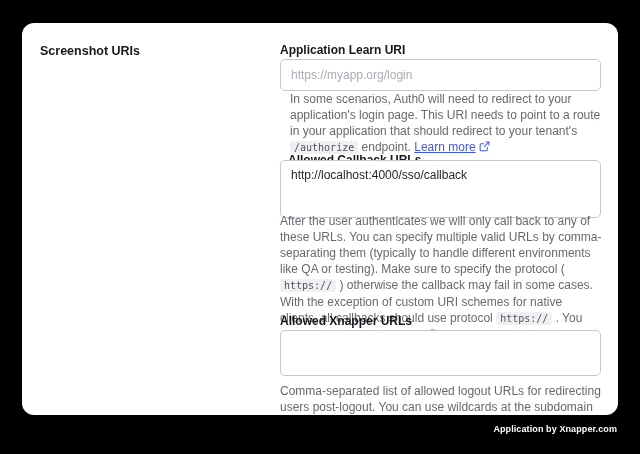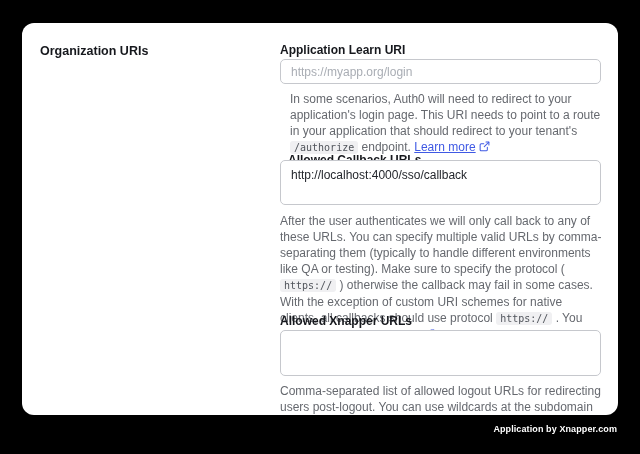--- a/index.html
+++ b/index.html
@@ -19,54 +19,54 @@
   .f-label {
     position:absolute; left:0; font-size:12px; font-weight:700;
     color:var(--label-text,#16181d);
   }
   .inp, .ta {
     position:absolute; left:0; width:321px;
     font-family:"Liberation Sans", sans-serif; font-size:12px; color:#23262c;
     border:1px solid var(--border,#c6c8cd); border-radius:5px;
     background:#fff; outline:none;
   }
-  .inp { height:25px; padding:0 10px; }
+  .inp { height:32px; padding:0 10px; }
   .inp::placeholder { color:#a9adb4; }
   .ta { resize:none; padding:7px 10px; line-height:15px; overflow:hidden; }
   .help {
     position:absolute; left:0; width:322px;
     font-size:12px; line-height:16px; color:var(--help-text,#66696f);
   }
   .help code {
     font-family:"DejaVu Sans Mono", monospace; font-size:10px;
     background:var(--code-bg,#f0f0f2); color:#50545b;
     padding:1px 4px; border-radius:3px;
   }
   .help a {
     color:var(--link,#3f59e4); text-decoration:underline; cursor:pointer;
   }
   .ext {
     display:inline-block; vertical-align:-1px; margin-left:3px;
     color:var(--link,#3f59e4); line-height:0;
   }
   
   .l1 { top:20px; }  .i1 { top:36px; }  .h1 { top:68px;margin-left:10px; }
-  .l2 { top:130px;padding-left:8px; } .t1 { top:137px; height:45px; } .h2 { top:190px; }
+  .l2 { top:130px;padding-left:8px; } .t1 { top:137px; height:58px; } .h2 { top:190px; }
   .l3 { top:291px; } .t2 { top:307px; height:46px; } .h3 { top:360px; }
   .watermark {
     position:absolute; right:23px; top:424px;
     color:#ffffff; font-size:9px; font-weight:700; letter-spacing:.1px;
   }
 </style>
 </head>
 <body>
 
 <div class="page">
   <div class="card">
-    <div class="section-title">Organization URIs</div>
+    <div class="section-title">Screenshot URIs</div>
 
     <div class="rcol">
       <div class="f-label l1">Application Learn URI</div>
       <input type="text" class="inp i1" placeholder="https://myapp.org/login" style="">
       <p class="help h1">In some scenarios, Auth0 will need to redirect to your application's login page. This URI needs to point to a route in your application that should redirect to your tenant's <code>/authorize</code> endpoint. <a>Learn more<span class="ext"><svg width="11" height="11" viewBox="0 0 14 14" fill="none">
                 <path d="M10.6 7.9v3.2c0 .8-.65 1.45-1.45 1.45H2.9c-.8 0-1.45-.65-1.45-1.45V4.85c0-.8.65-1.45 1.45-1.45h3.2" stroke="currentColor" stroke-width="1.3" stroke-linecap="round" stroke-linejoin="round"></path>
                 <path d="M8.9 1.4h3.7v3.7" stroke="currentColor" stroke-width="1.3" stroke-linecap="round" stroke-linejoin="round"></path>
                 <path d="M12.4 1.6 6.7 7.3" stroke="currentColor" stroke-width="1.3" stroke-linecap="round" stroke-linejoin="round"></path>
               </svg></span></a></p>
 

